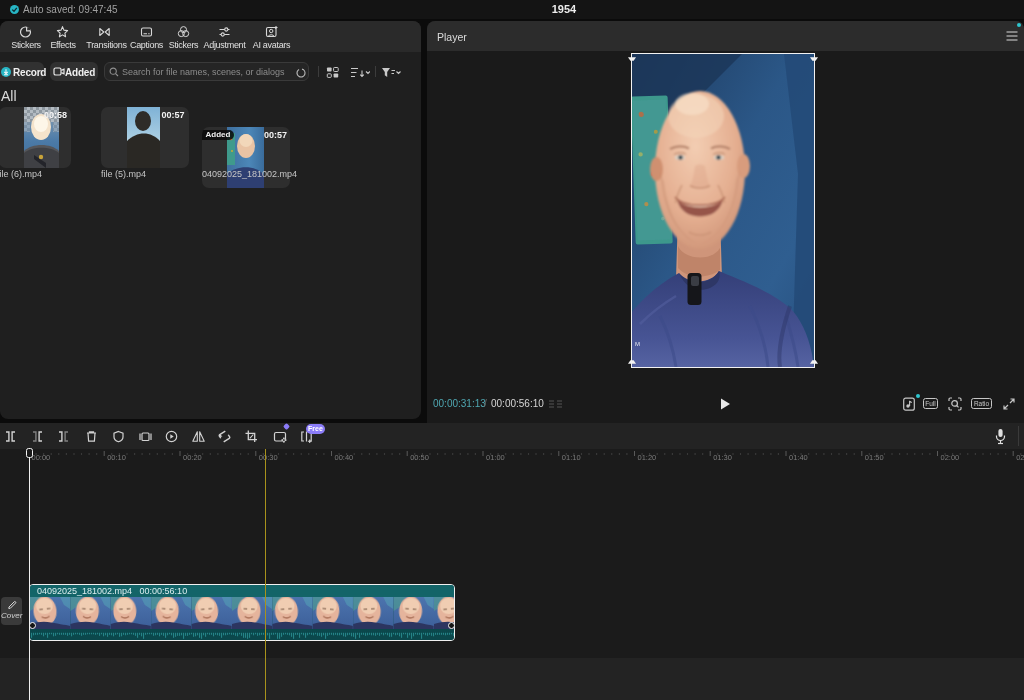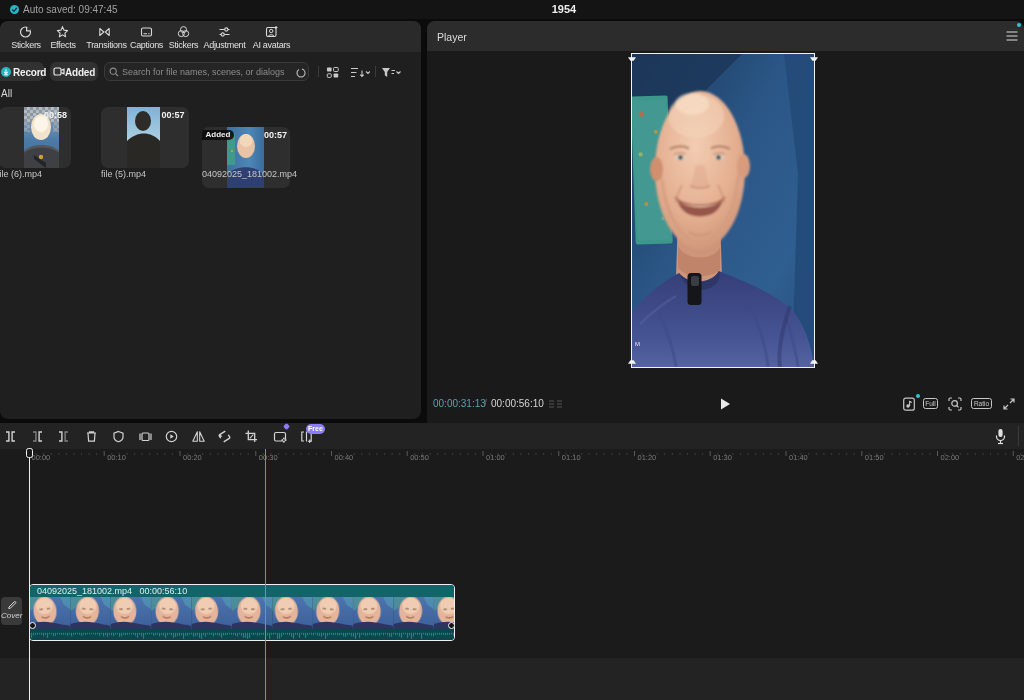--- a/index.html
+++ b/index.html
@@ -87,21 +87,21 @@
         <path d="M1 2.5 H8 M1 6.5 H6.5 M1 10.5 H5" stroke="#c9c9c9" stroke-width="1.2"></path>
         <path d="M12 4.5 V10.3 M10.2 8.6 L12 10.4 L13.8 8.6" stroke="#c9c9c9" stroke-width="1.1" fill="none"></path>
         <path d="M16 5.5 L18 7.5 L20 5.5" stroke="#c9c9c9" stroke-width="1.2" fill="none"></path>
       </svg>
       <div class="abs" style="left:375px;top:45px;width:1px;height:11px;background:#3c3c3c;"></div>
       <svg width="20" height="13" viewBox="0 0 20 13" style="position:absolute;left:381px;top:44.5px;">
         <path d="M1 2 H9 L6.2 6 V11 L3.8 9.3 V6 Z" fill="#c9c9c9"></path>
         <path d="M10.5 4.5 H14 M10.5 7.5 H13" stroke="#c9c9c9" stroke-width="1.1"></path>
         <path d="M15.5 5.5 L17.5 7.5 L19.5 5.5" stroke="#c9c9c9" stroke-width="1.2" fill="none"></path>
       </svg>
-      <div class="abs" style="left:1px;top:67px;font-size:10px;color:#dadada;">All</div>
+      <div class="abs" style="left:1px;top:67px;font-size:14px;color:#dadada;">All</div>
       <div class="abs" style="left:-1px;top:86px;width:72px;height:61px;background:#2e2e2e;border-radius:7px;overflow:hidden;">
         <div class="abs" style="left:25px;top:0;width:35px;height:61px;">
           <svg width="35" height="61" viewBox="0 0 35 61" style="position:absolute;left:0;top:0;">
             <defs>
               <linearGradient id="t1bg" x1="0" y1="0" x2="0" y2="1">
                 <stop offset="0" stop-color="#8fa3b4"></stop>
                 <stop offset="0.55" stop-color="#4c7ba8"></stop>
                 <stop offset="1" stop-color="#3b6a98"></stop>
               </linearGradient>
             </defs>

